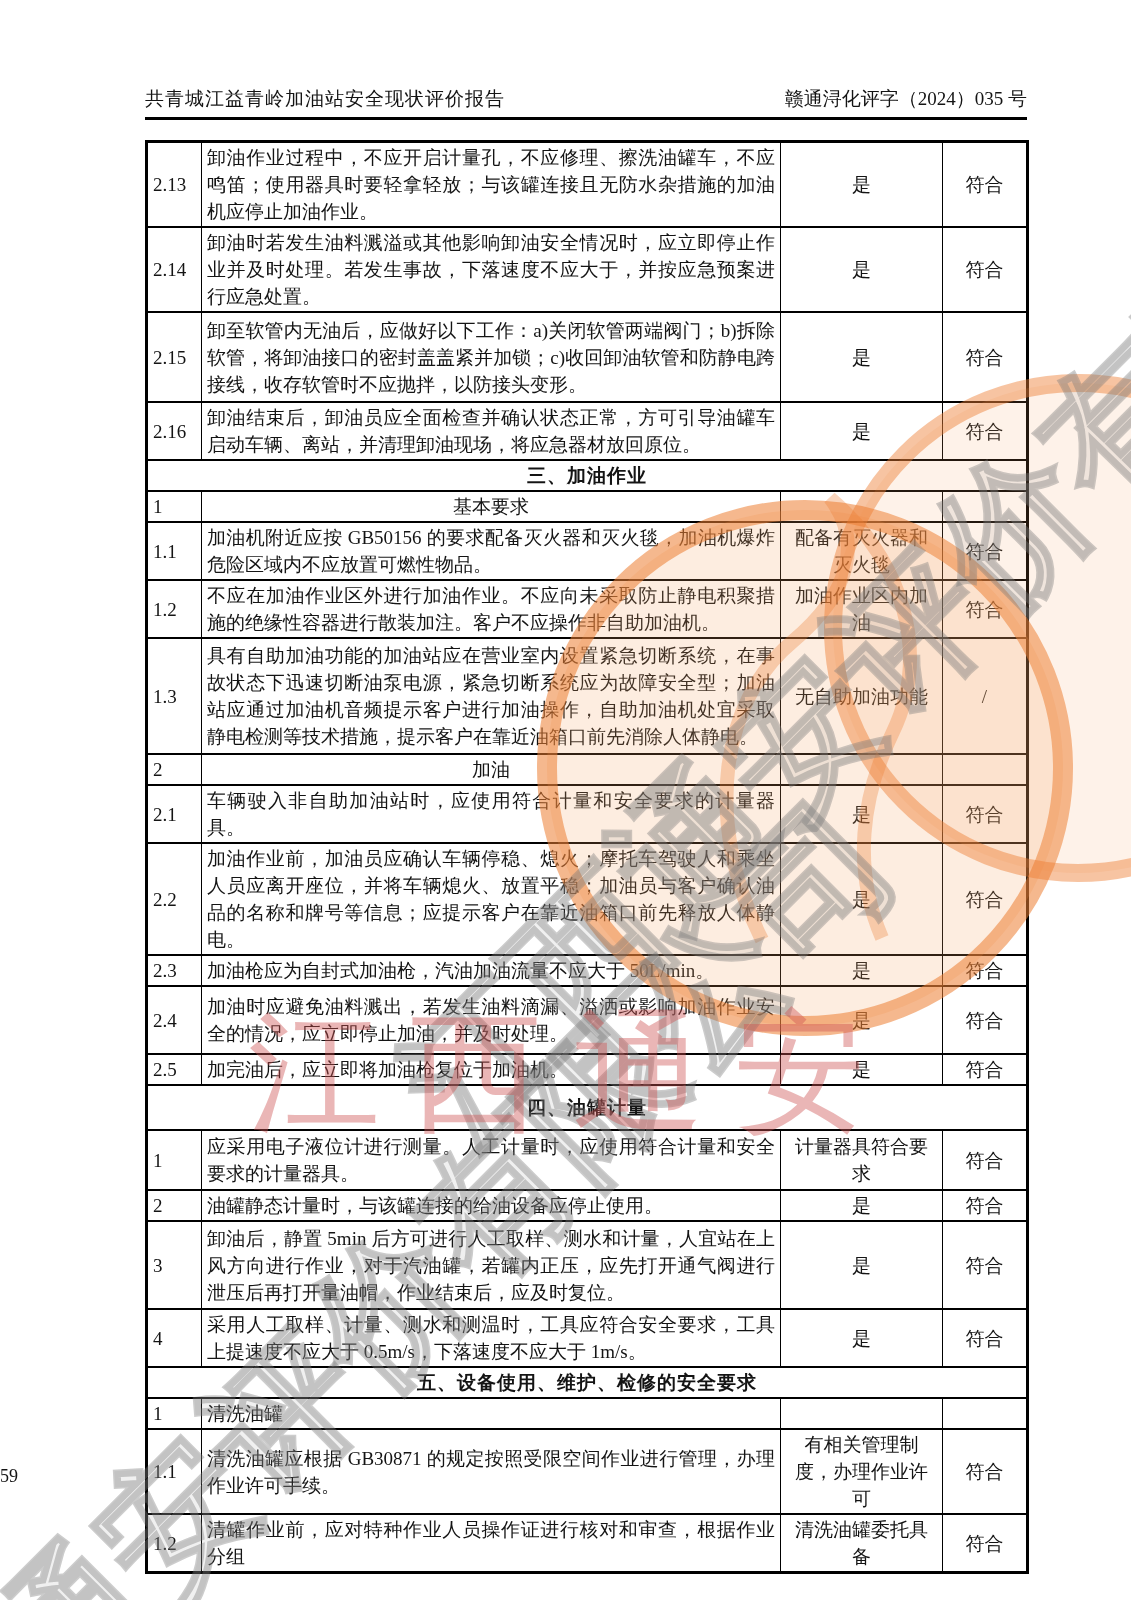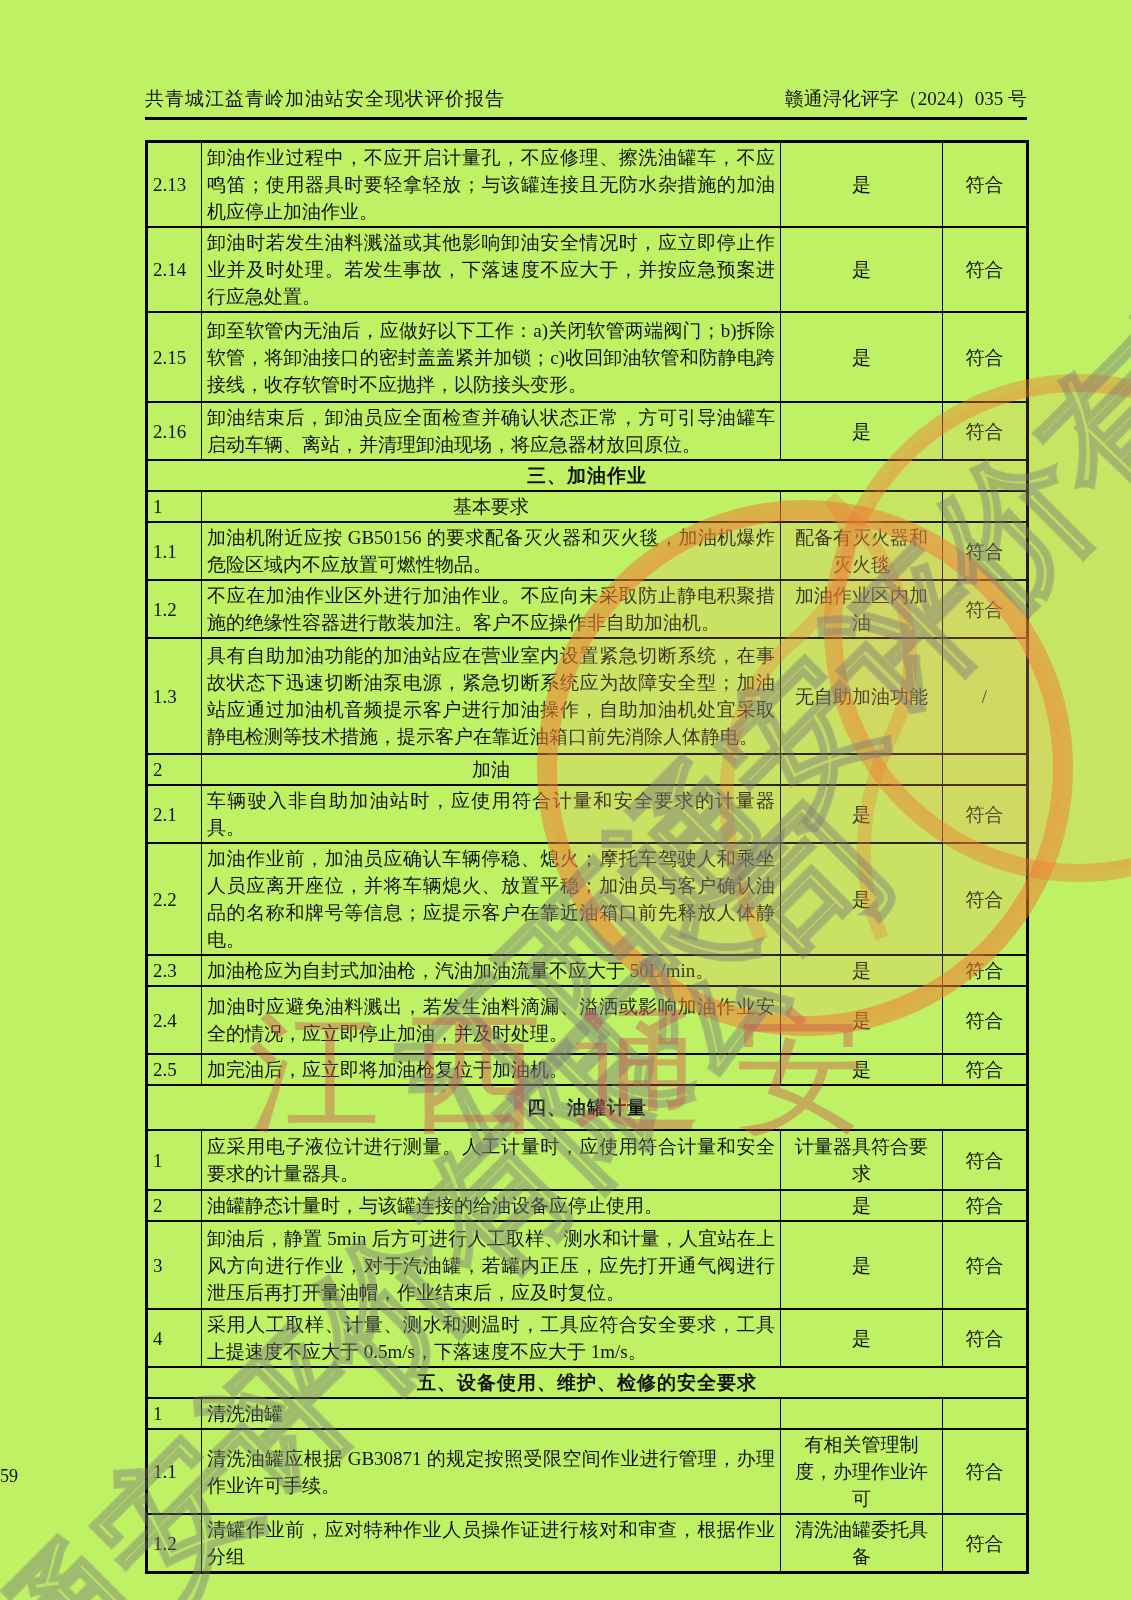--- a/index.html
+++ b/index.html
@@ -1,19 +1,19 @@
 <!DOCTYPE html>
 <html><head>
 <meta charset="utf-8">
 <style>
   html,body{margin:0;padding:0;background:#e8e8e8;}
   .page{
     position:relative;
     width:1131px;height:1600px;
-    background:#bef264;
+    background:#ffffff;
     margin:0 auto;
     overflow:hidden;
     font-family:"Liberation Serif","DejaVu Serif",serif;
     color:#141414;
   }
   
   .header-left{position:absolute;left:145px;top:86px;font-size:19px;letter-spacing:1px;}
   .header-right{position:absolute;right:104px;top:86px;font-size:19px;}
   .header-rule{position:absolute;left:145px;right:104px;top:117px;border-top:3px solid #000;height:0;}
   

